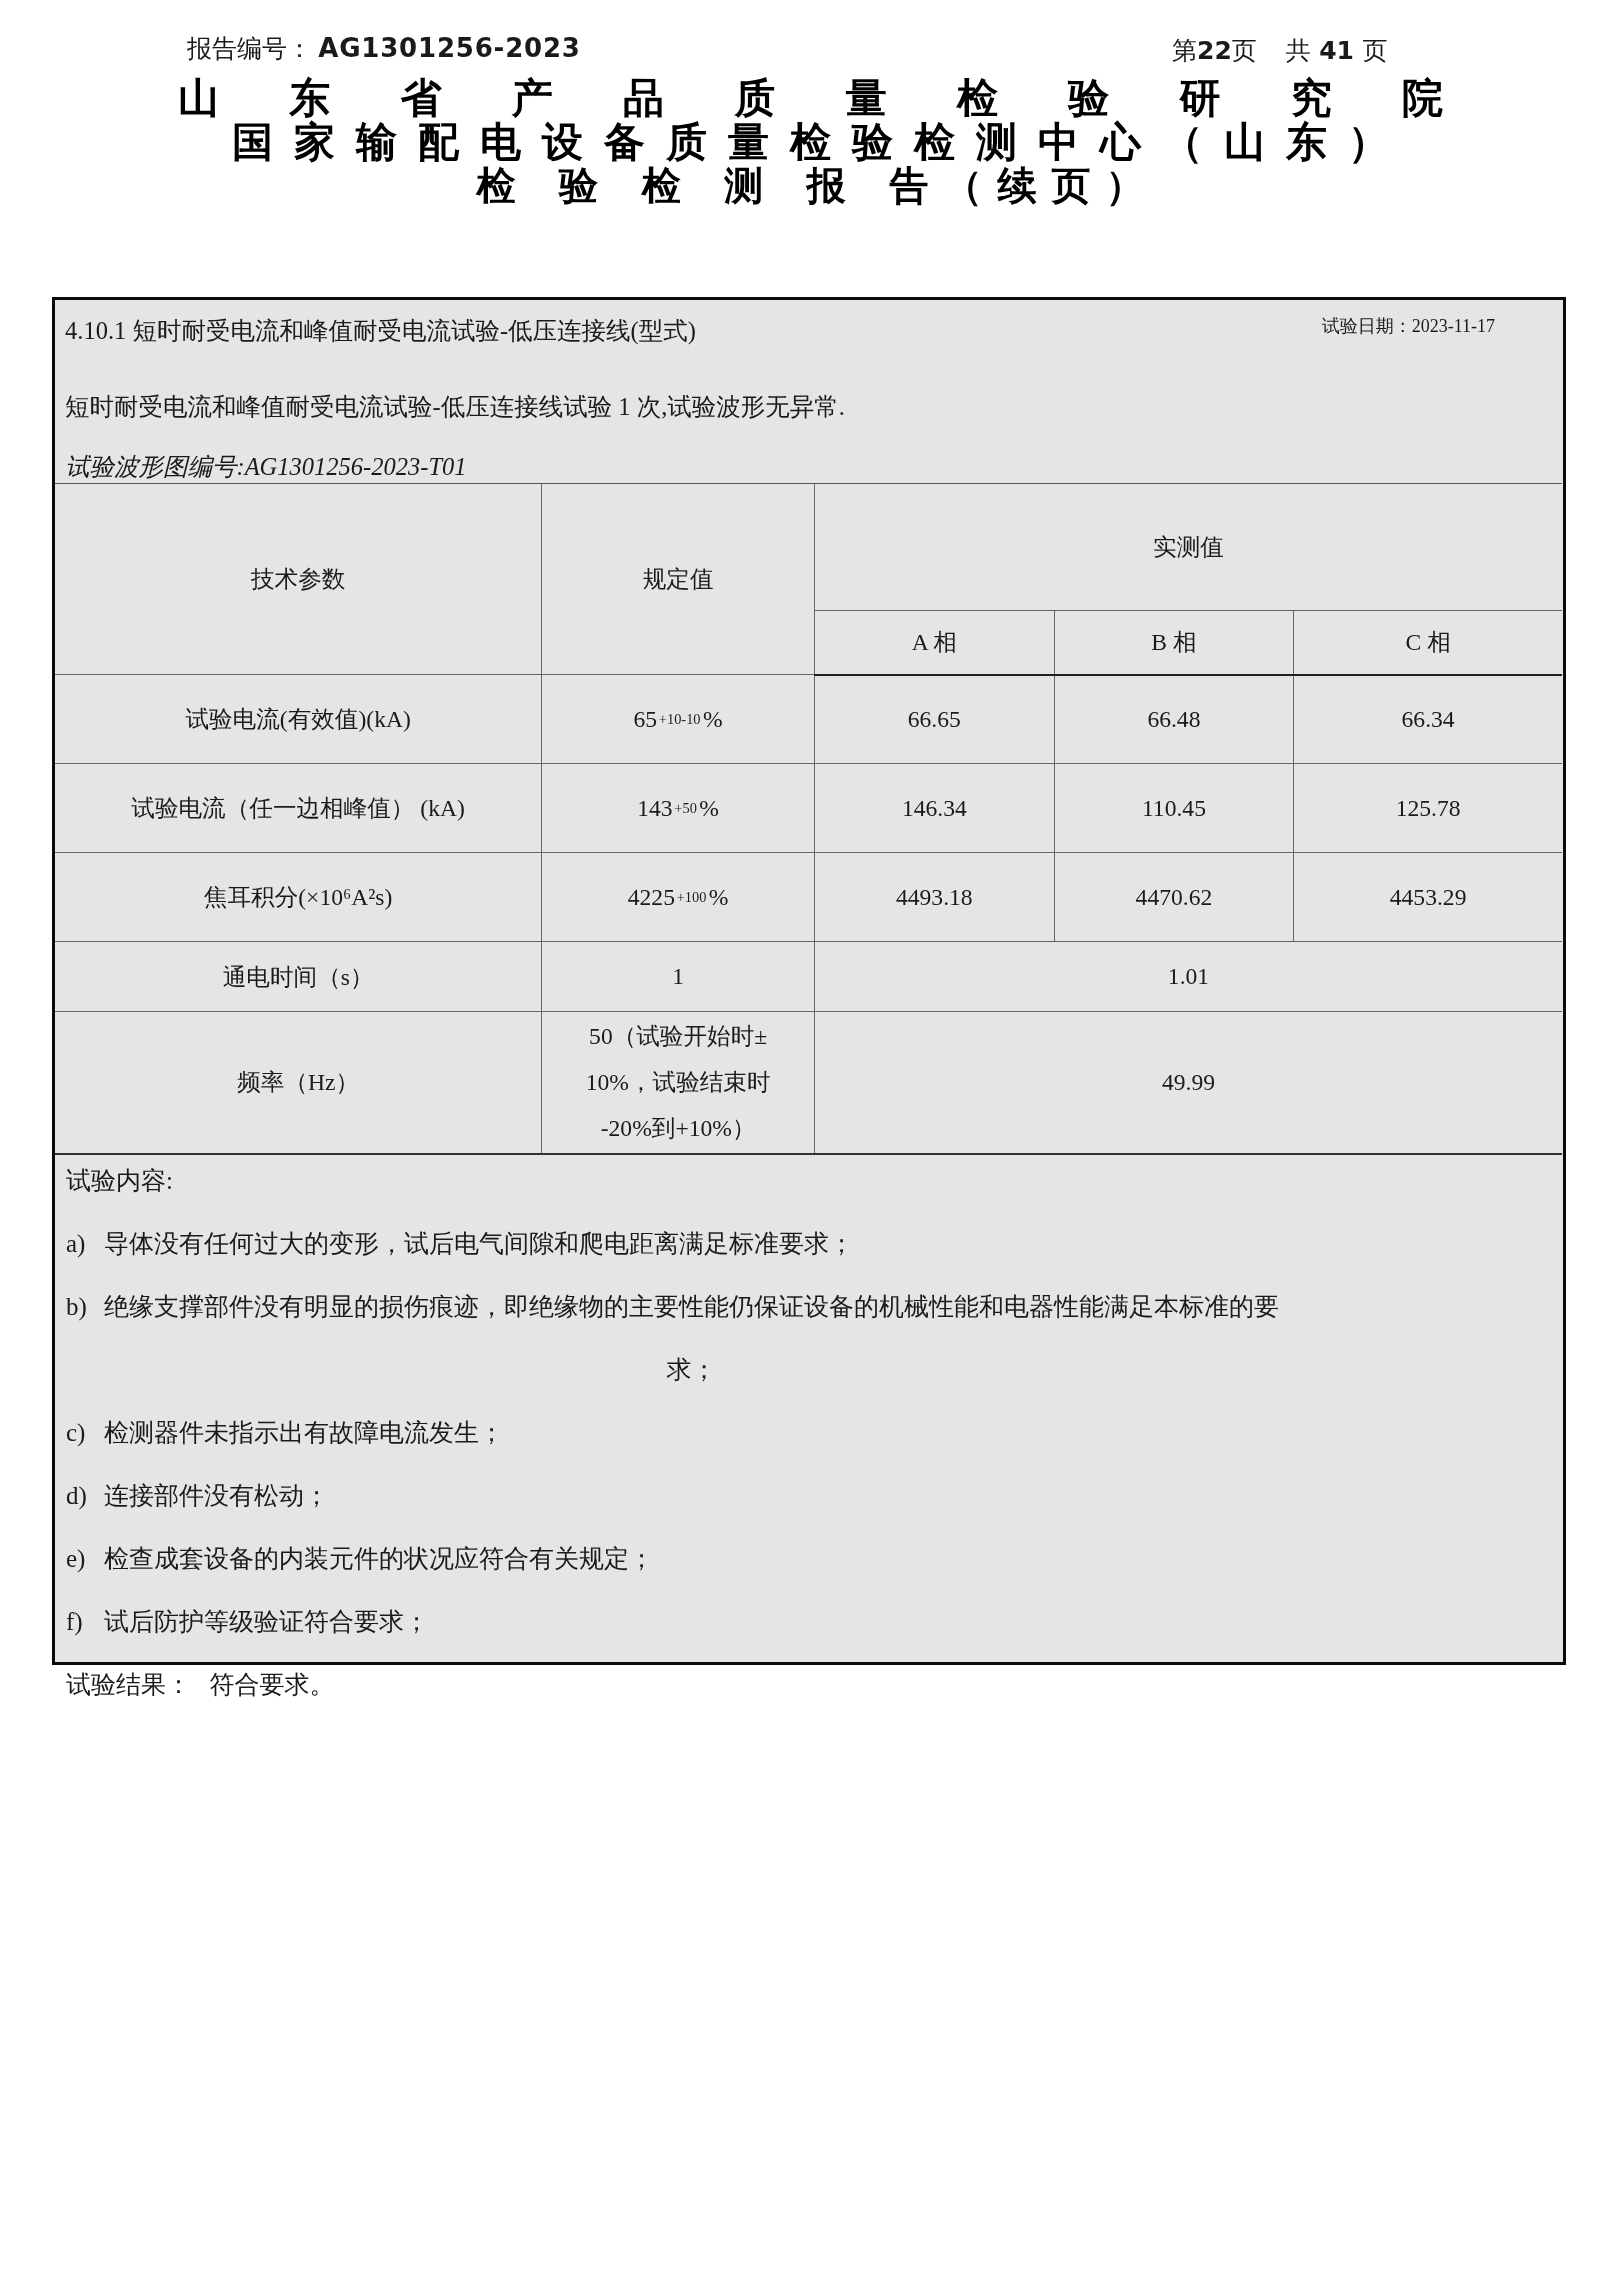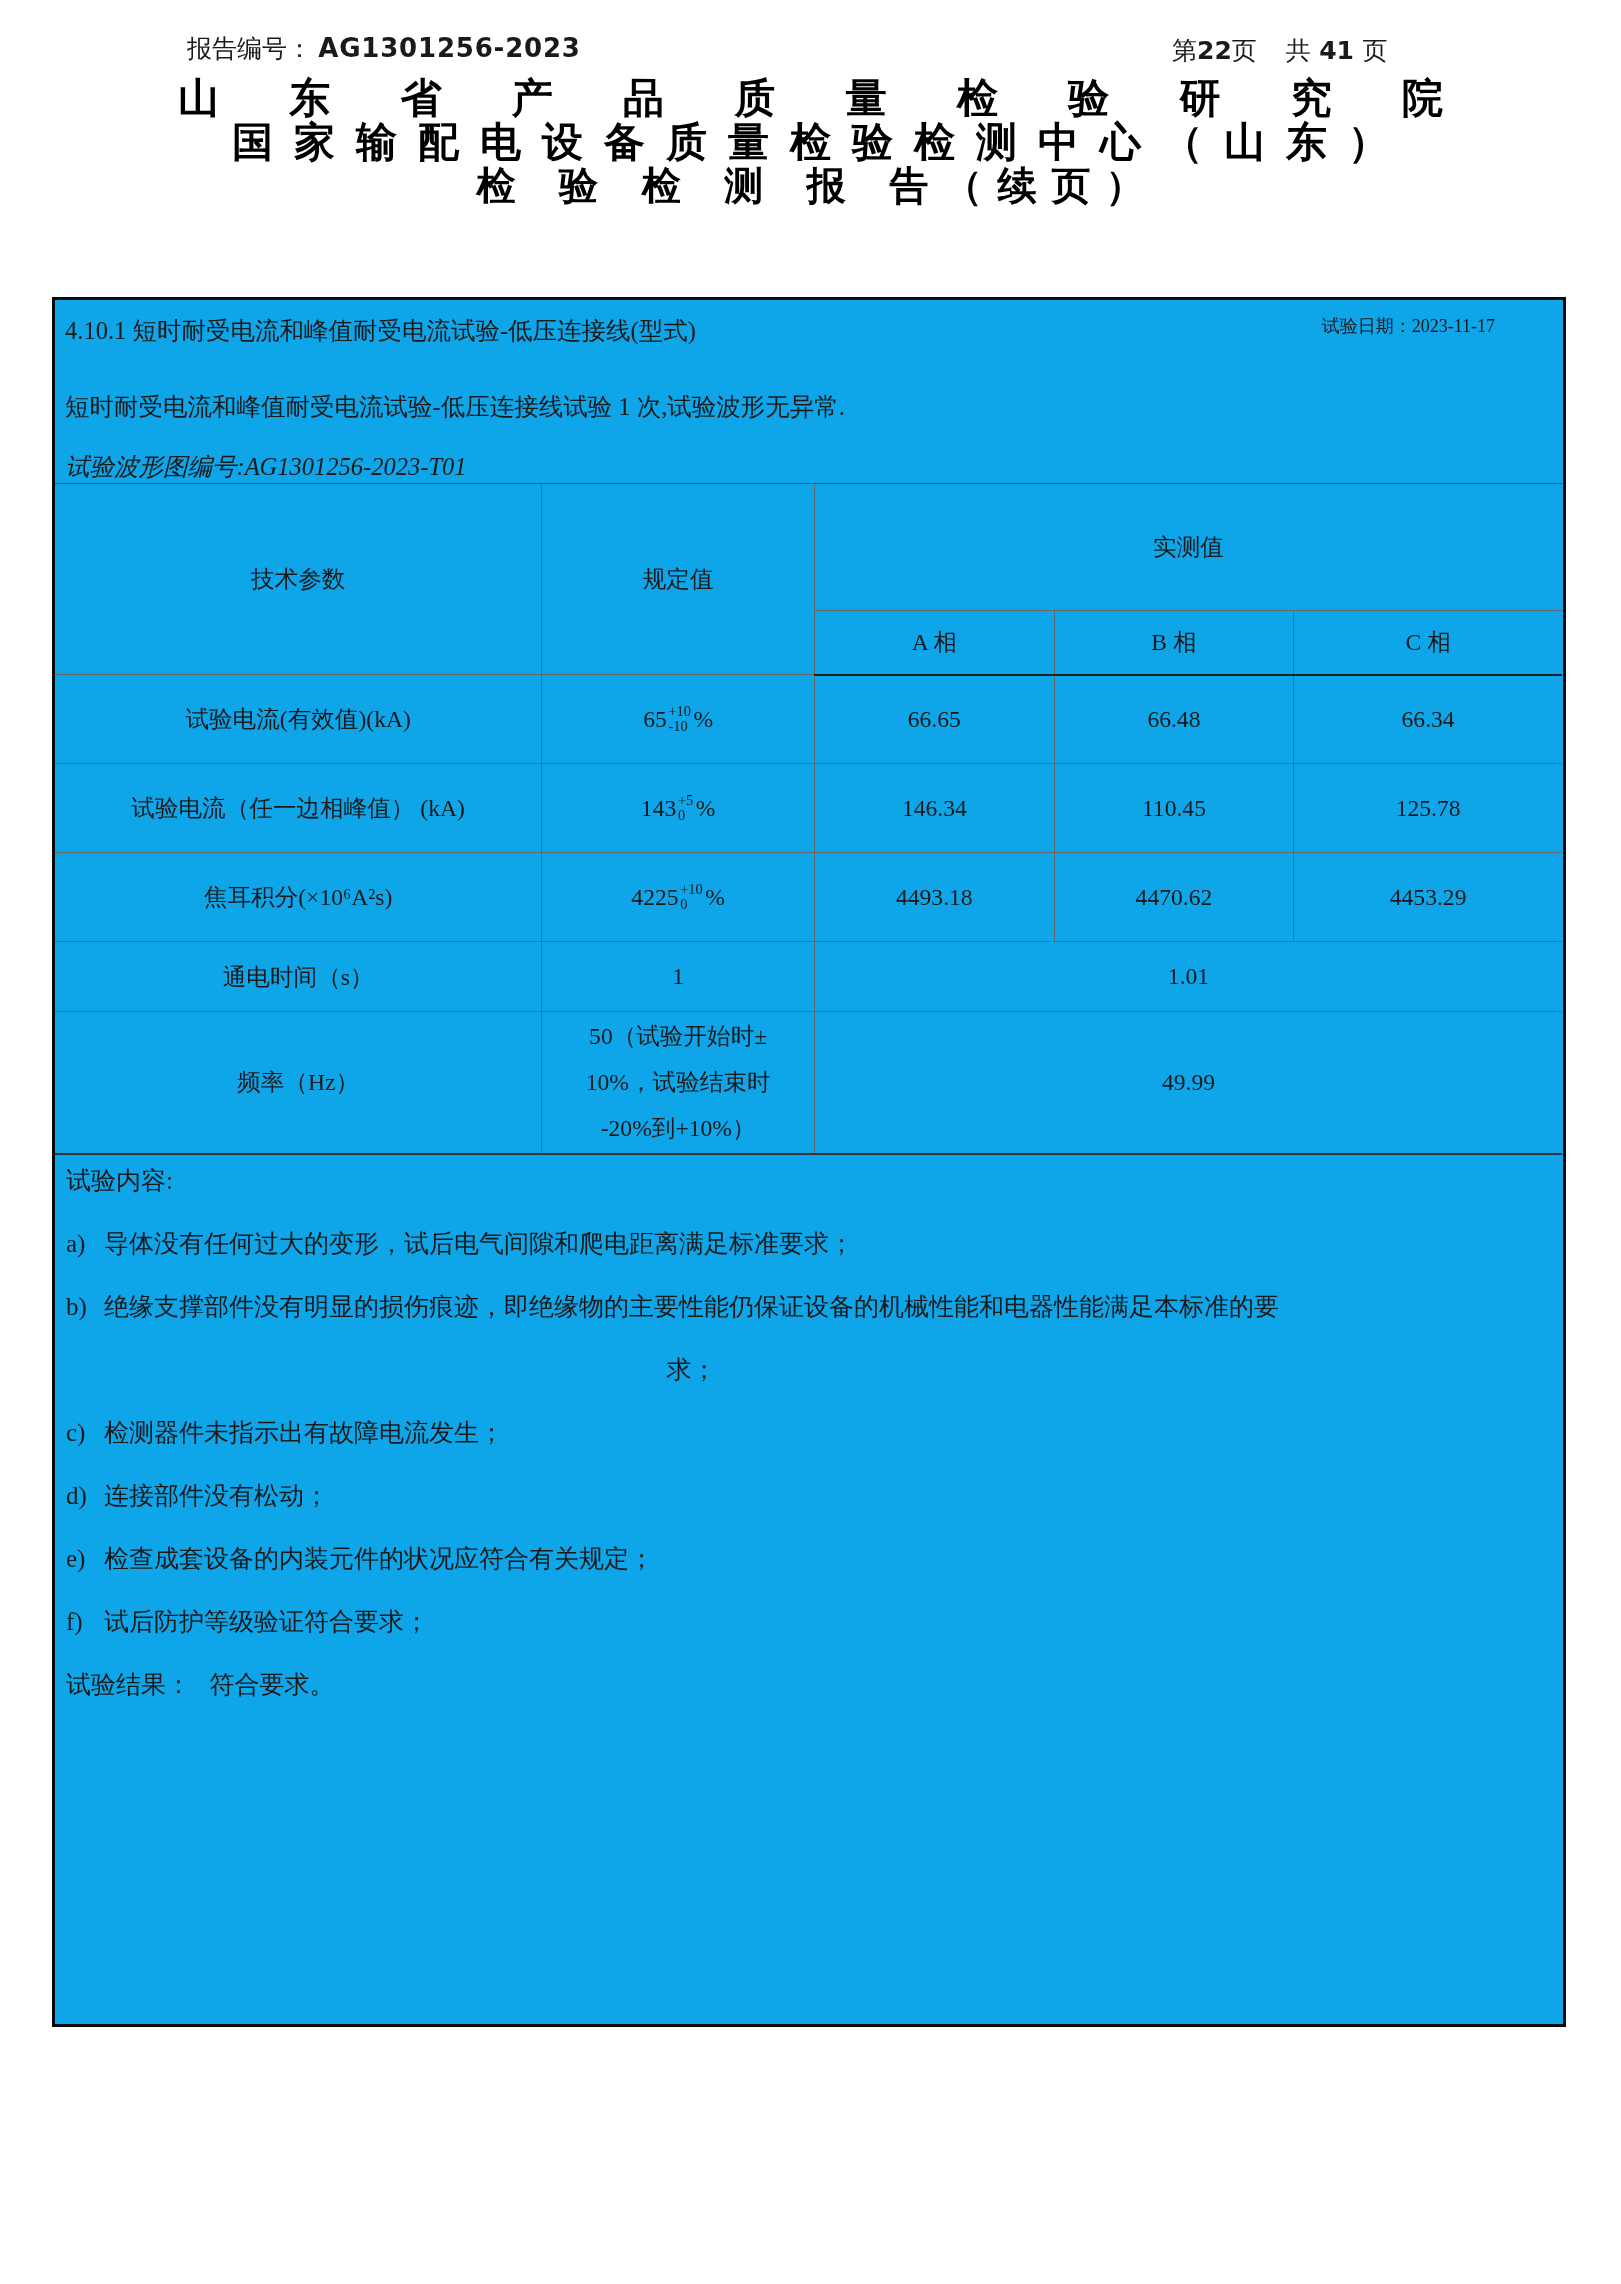--- a/index.html
+++ b/index.html
@@ -36,23 +36,23 @@
   
   .title { position:absolute; left:0; width:100%; text-align:center;
     font-family:"DejaVu Sans","Liberation Sans",sans-serif; font-weight:bold; color:#000; }
   .title1 { top:71px;  font-size:41px; letter-spacing:28px; text-indent:28px; }
   .title2 { top:115px; font-size:41px; letter-spacing:21px; text-indent:21px; }
   .title3 { top:159px; font-size:39px; letter-spacing:15px; text-indent:15px; }
 
   
   .main-box {
     position:absolute; top:297px; left:52px;
-    width:1514px; height:1730px;
+    width:1514px; height:1368px;
     border:3.4px solid #0a0a0a;
-    background:#0ea5e9;
+    background:#e5e5e5;
   }
   .clause   { position:absolute; top:13.5px; left:10px; font-size:24.5px; white-space:nowrap; }
   .test-date{ position:absolute; top:13.5px; right:68px; font-size:18px; white-space:nowrap; }
   .summary  { position:absolute; top:90px; left:10px; font-size:24.5px; white-space:nowrap; }
   .waveform { position:absolute; top:150px; left:10px; font-size:24.5px; white-space:nowrap;font-style:italic; }
 
   
   table.spec-table {
     position:absolute; top:183px; left:0; width:1507px;
     border-collapse:collapse; table-layout:fixed;
@@ -72,21 +72,21 @@
   table.spec-table tr:last-child > *  { border-bottom:2.5px solid #333; }
   .rh-measured { height:127px; }
   .rh-phase    { height:64px; }
   .rh-data     { height:89px; }
   .rh-time     { height:70px; }
   .rh-freq     { height:142px; }
   .prewrap { white-space:pre-wrap; line-height:46px; }
 
   .tol { display:inline-flex; align-items:center; justify-content:flex-start; }
   .tol .base { font-size:23.6px; }
-  .tol .stack { display:inline-flex; flex-direction:column; justify-content:center;
+  .tol .stack { display:inline-flex; flex-direction:row; justify-content:center;
                 font-size:14.4px; line-height:15px; margin:0 2.5px 0 1.7px; text-align:left; }
   .tol .unit { font-size:23.6px; }
 
   
   .content {
     position:absolute; top:849px; left:11px; right:15px;
     font-size:25px; line-height:63px;
   }
   .content .heading { }
   .item { display:flex; align-items:flex-start; }

